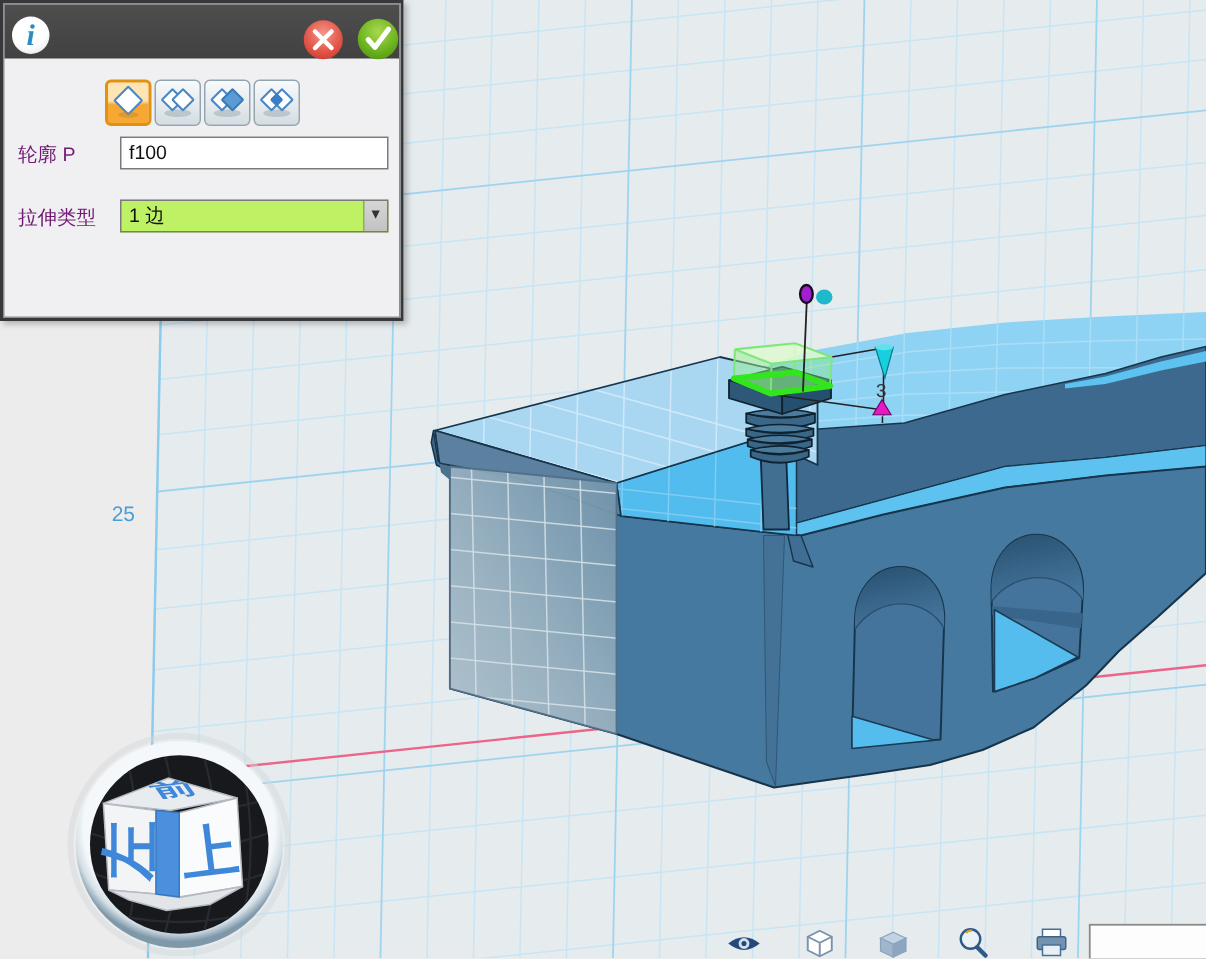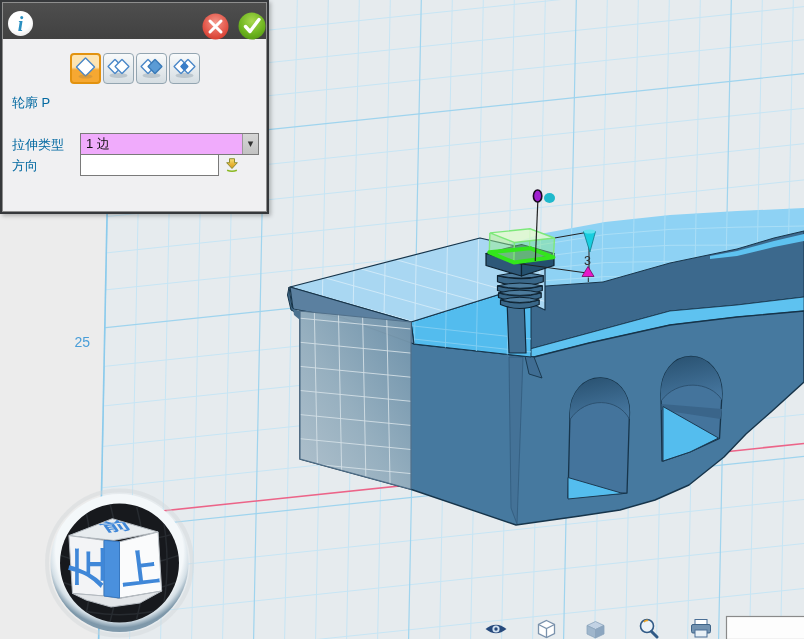--- a/index.html
+++ b/index.html
@@ -13,24 +13,24 @@
 .cbtn{position:absolute;top:13px;}
 .xbtn{left:199px;top:10px;}
 .okbtn{left:235px;top:9px;}
 #bdy{position:relative;height:172px;}
 #btnrow{position:absolute;left:67px;top:14px;display:flex;}
 .tbtn{width:29px;height:29px;margin-right:2px;border:1px solid #93a5b1;border-radius:4px;
  background:linear-gradient(#f8fafb,#d5dde2);display:flex;align-items:center;justify-content:center;}
 .tbtn.sel{border:2px solid #e2920f;width:27px;height:27px;
  background:linear-gradient(#fde4b2 45%,#f6a832 55%);}
 .row{position:absolute;left:0;width:100%;height:22px;}
-.lbl{position:absolute;left:9px;top:3px;font-size:13px;color:#0369a1;}
+.lbl{position:absolute;left:9px;top:3px;font-size:13px;color:#701a75;}
 .inp{position:absolute;left:77px;top:0;height:20px;background:#ffffff;border:1px solid #7a7a7a;
  font-size:13px;color:#111;padding-left:5px;line-height:20px;}
-.combo{background:#f0abfc;}
+.combo{background:#bef264;}
 .drop{position:absolute;right:0;top:0;width:15px;height:20px;background:linear-gradient(#d6d6d6,#c2c2c2);
  border-left:1px solid #9a9a9a;text-align:center;line-height:18px;font-size:11px;color:#333;}
 .ico{position:absolute;left:221px;top:2px;}
 </style></head>
 <body>
 <div id="stage">
     <svg width="804" height="639" viewBox="0 0 804 639" xmlns="http://www.w3.org/2000/svg" style="position:absolute;left:0;top:0">
 <defs>
 <linearGradient id="chk" x1="1" y1="0" x2="0" y2="1">
           <stop offset="0" stop-color="#6f92aa"></stop>
@@ -264,35 +264,21 @@
               <svg width="27" height="27">
                 <ellipse cx="13.5" cy="20.5" rx="9" ry="2.5" fill="#9aa8b2" opacity="0.5"></ellipse>
                 <rect x="5" y="6.5" width="10" height="10" transform="rotate(45 10 11.5)" fill="#ffffff" stroke="#4a87c8" stroke-width="1.4" rx="0.5"></rect>
                 <rect x="12" y="6.5" width="10" height="10" transform="rotate(45 17 11.5)" fill="#ffffff" stroke="#4a87c8" stroke-width="1.4" rx="0.5"></rect>
                 <rect x="11.0" y="9.0" width="5.0" height="5.0" transform="rotate(45 13.5 11.5)" fill="#3a7ec8" stroke="#3a7ec8" stroke-width="1.4" rx="0.5"></rect>
               </svg>
             </div>
   </div>
   <div class="row" style="top:52px">
             <span class="lbl">轮廓 P</span>
+    <span class="inp" style="width:172px">f100</span>
           </div>
   <div class="row" style="top:94px">
             <span class="lbl">拉伸类型</span>
     <span class="inp combo" style="width:172px">1 边<span class="drop">▾</span></span>
-          </div>
-  <div class="row" style="top:115px">
-            <span class="lbl">方向</span>
-    <span class="inp" style="width:132px"></span>
-            <span class="ico"><svg width="16" height="17" viewBox="0 0 18 18">
-                <defs>
-                  <linearGradient id="g1" x1="0" y1="0" x2="0" y2="1">
-                    <stop offset="0" stop-color="#f6e27a"></stop>
-                    <stop offset="0.5" stop-color="#e8b93e"></stop>
-                    <stop offset="1" stop-color="#d89a18"></stop>
-                  </linearGradient>
-                </defs>
-                <polygon points="6.2,2.5 11.8,2.5 11.8,7 15,7 9,13.5 3,7 6.2,7" fill="url(#g1)" stroke="#8a8a30" stroke-width="1.1" stroke-linejoin="round"></polygon>
-                <path d="M3.5,15.6 Q9,17.6 14.5,15.6" stroke="#8ab820" stroke-width="1.8" fill="none"></path>
-              </svg></span>
           </div>
  </div>
 </div>
     </div>
 </div>
 </body></html>

